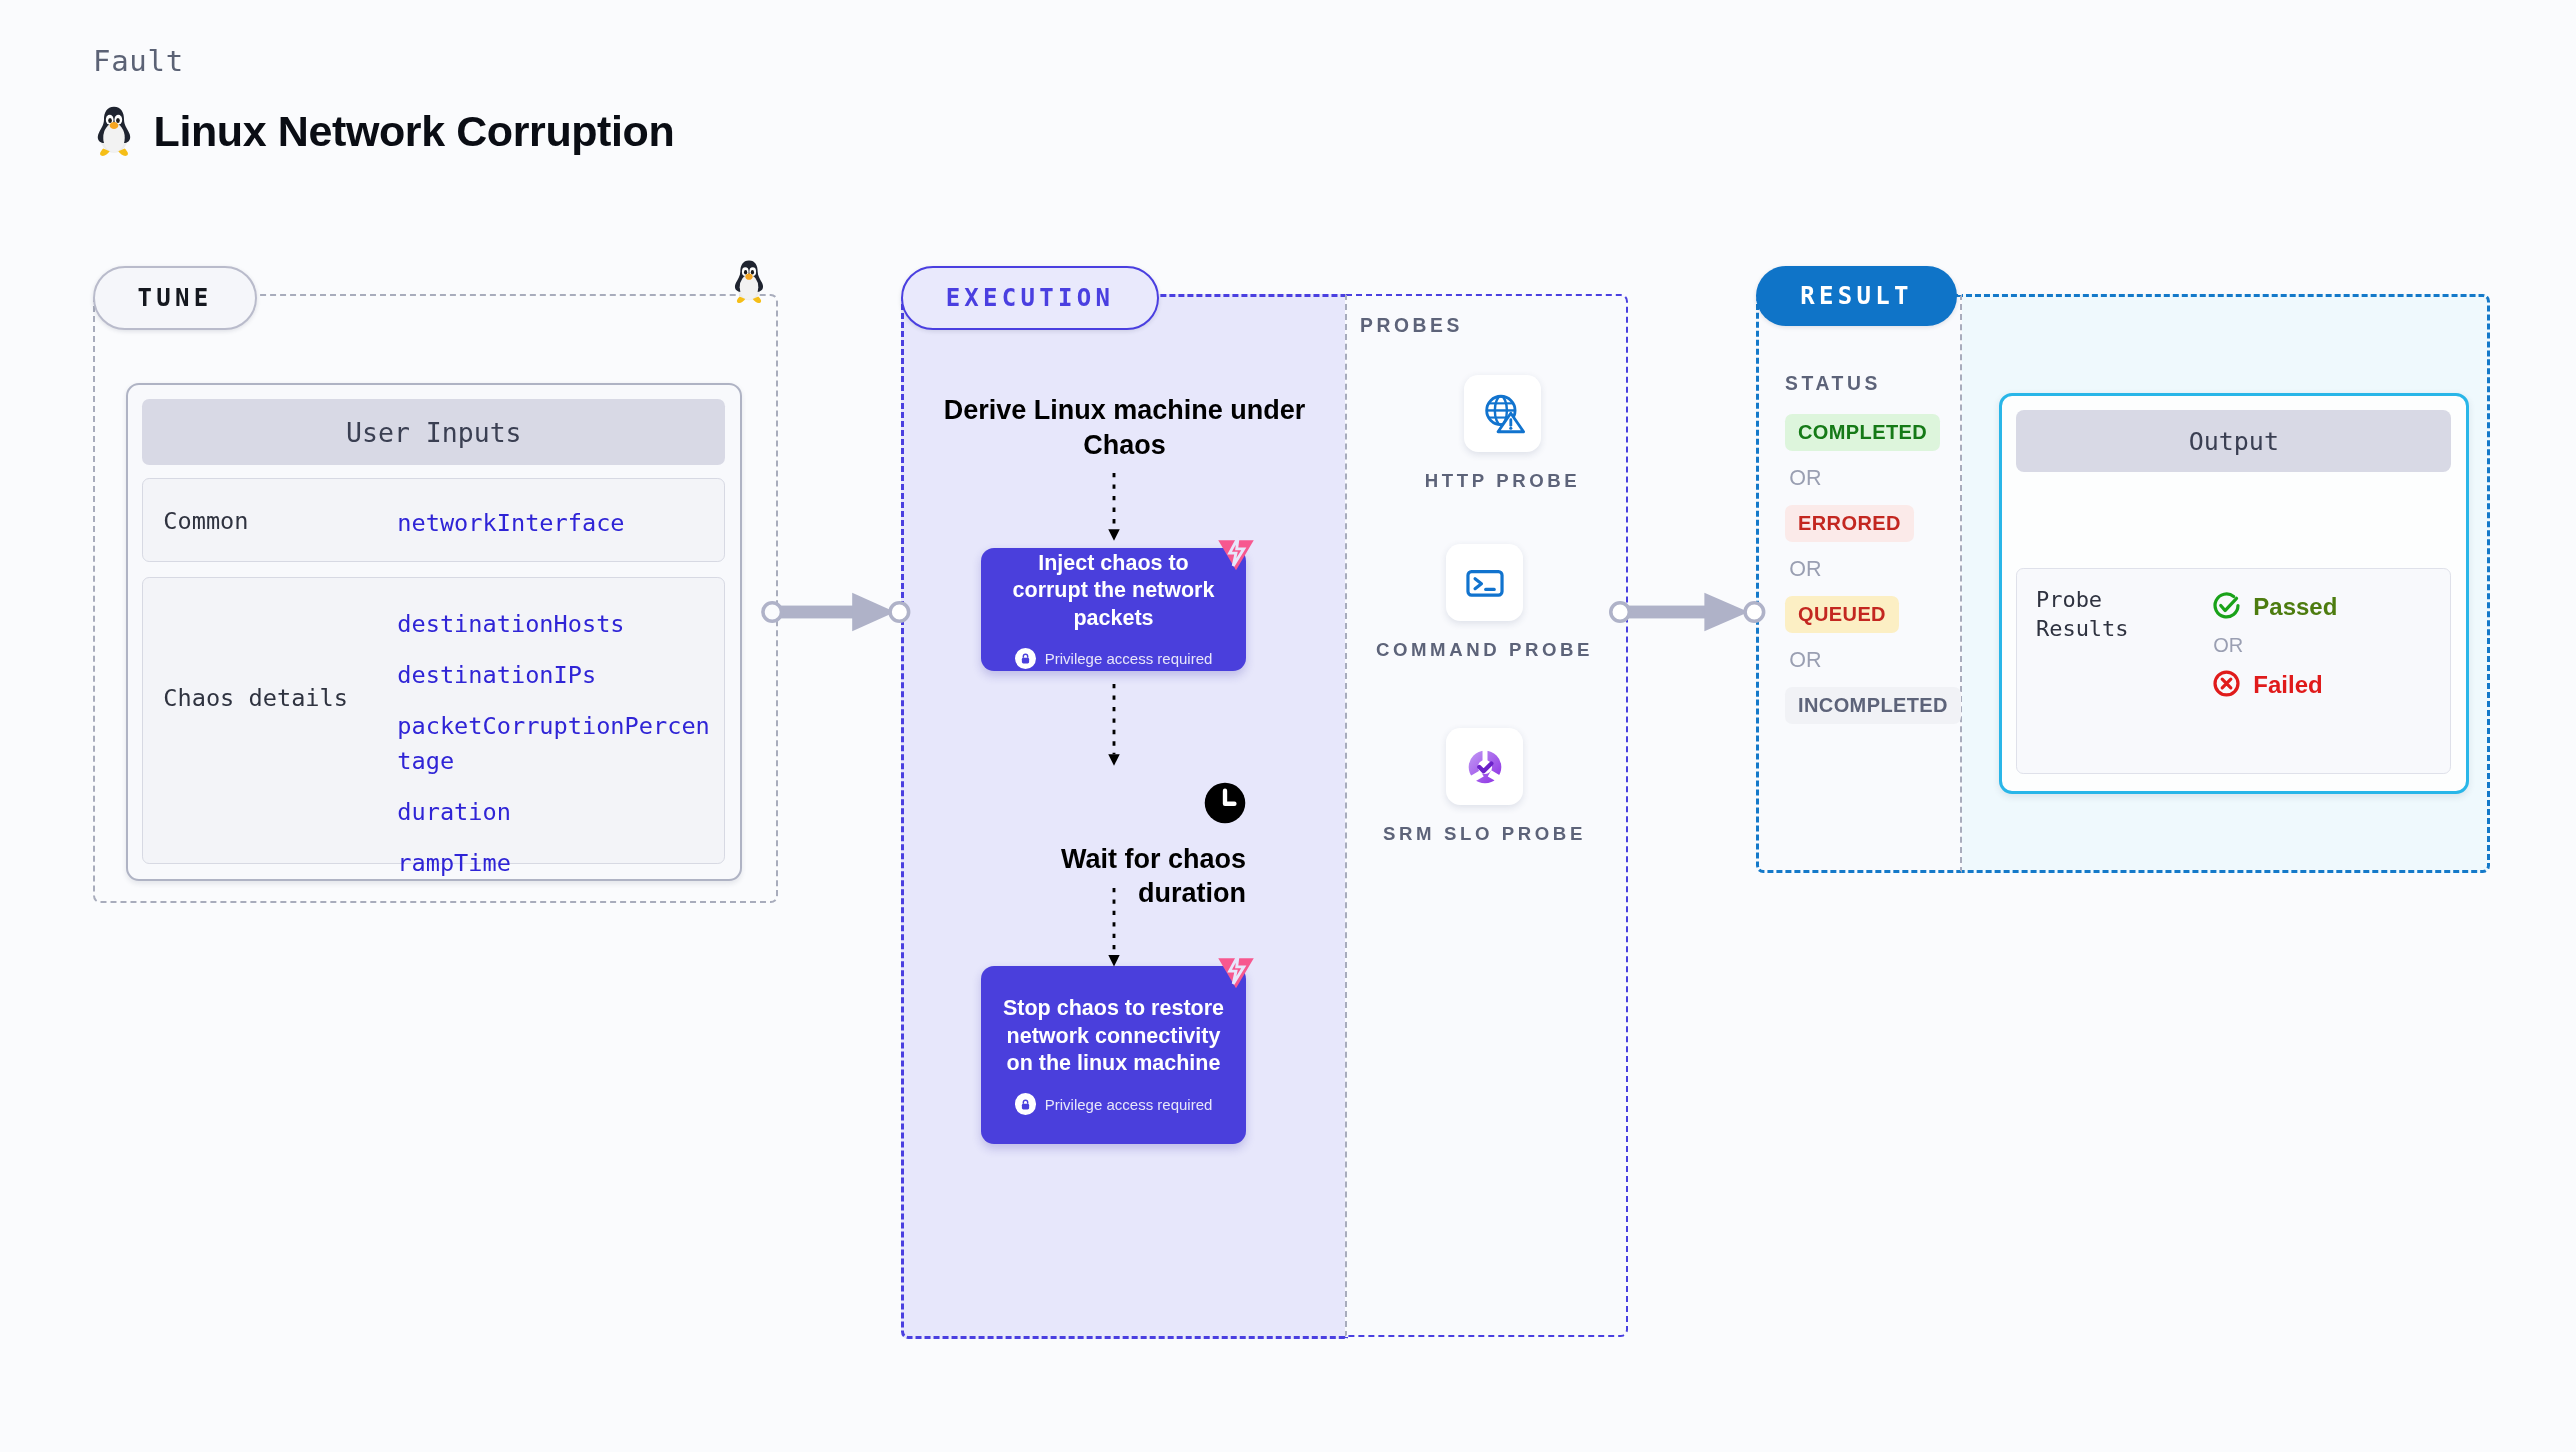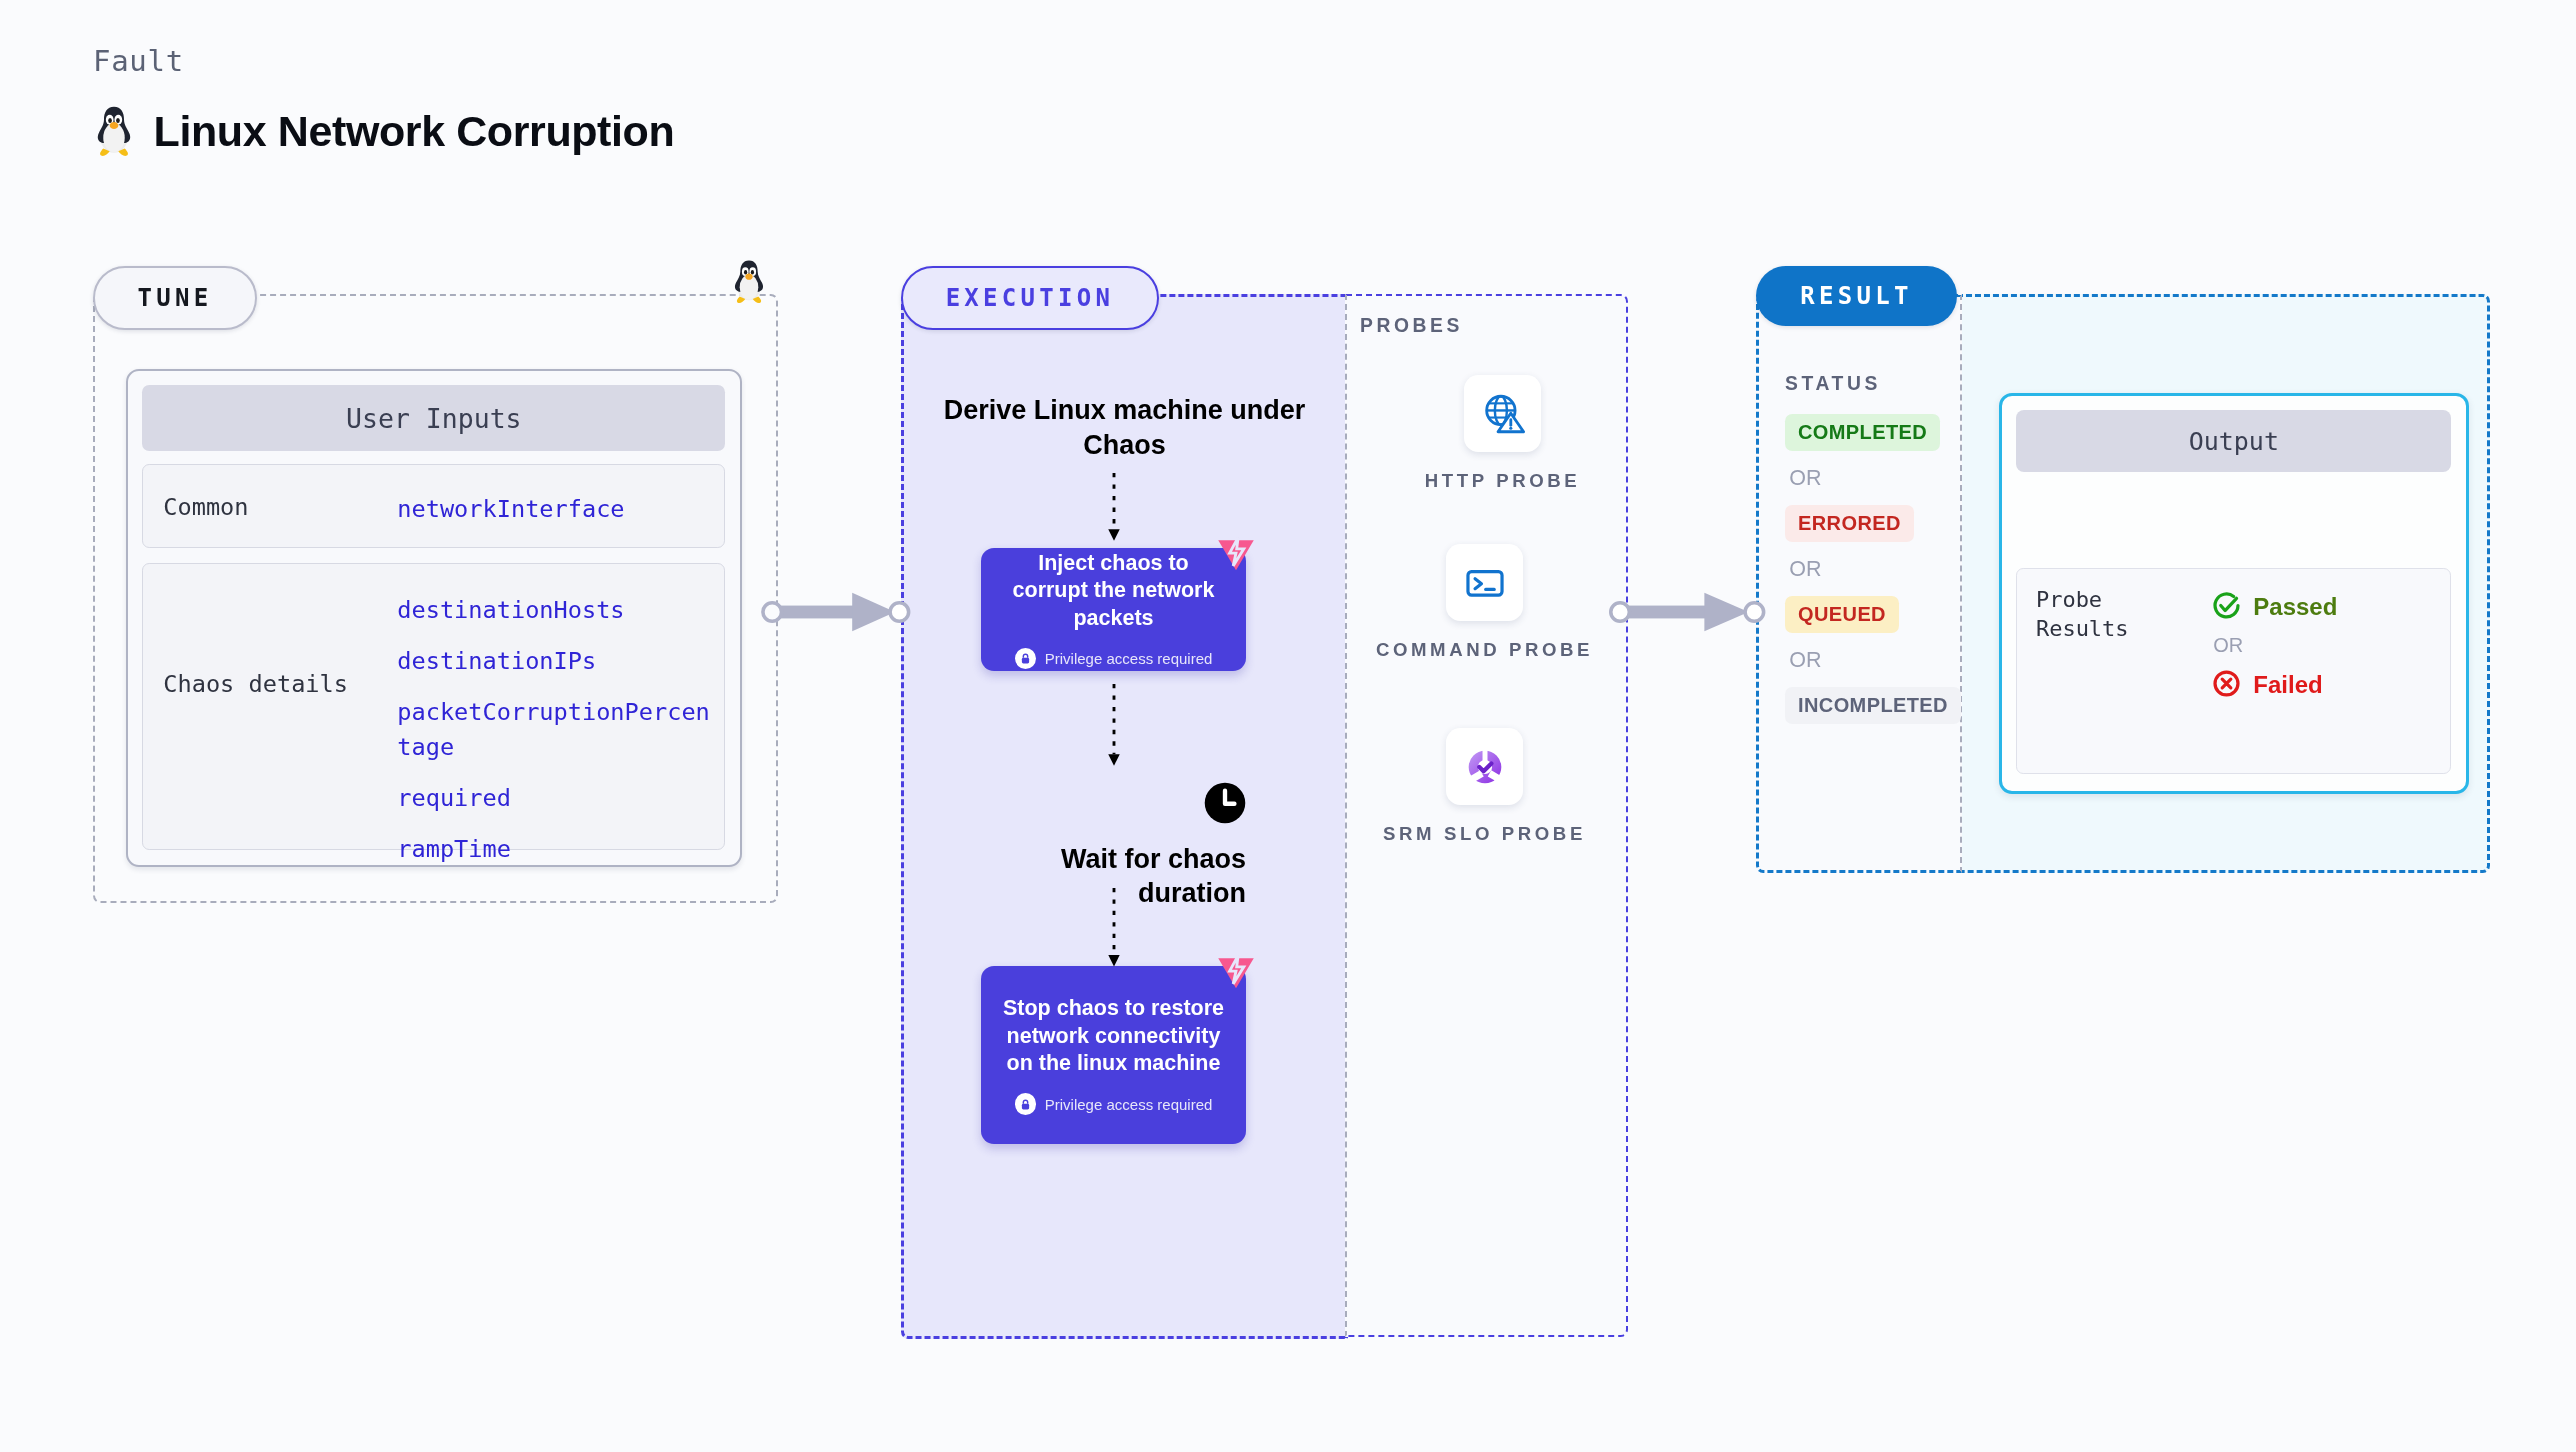--- a/index.html
+++ b/index.html
@@ -41,21 +41,21 @@
     left:1756px;top:266px;width:201px;height:60px;
     background:#0F74C8;border:none;color:#FFFFFF;font-size:24px;
   }
 
   
   #tune-panel{
     position:absolute;left:93px;top:294px;width:681px;height:605px;
     border:2.9px dashed #A8ACBC;border-radius:7.2px;background:transparent;
   }
   #tune-card{
-    position:absolute;left:126px;top:369px;width:612px;height:494px;
+    position:absolute;left:126px;top:383px;width:612px;height:494px;
     background:#F8F9FC;border:2.9px solid #AFB3C4;border-radius:13px;
     box-shadow:0 2.1px 5.7px rgba(40,45,80,.10);
   }
   #tune-card-head{
     position:absolute;left:14.3px;top:14.3px;width:calc(100% - 29px);height:66px;
     background:#D8D9E5;border-radius:7.2px;
     display:flex;align-items:center;justify-content:center;
     font-family:"DejaVu Sans Mono","Liberation Mono",monospace;
     font-size:26.5px;color:#3A3F52;
   }
@@ -245,21 +245,21 @@
       <div>networkInterface</div>
     </div>
   </div>
 
   <div class="tune-row" id="tune-row-chaos">
     <div class="tune-key" style="top:105px;">Chaos details</div>
     <div class="tune-vals" style="top:29px;">
       <div>destinationHosts</div>
       <div>destinationIPs</div>
       <div style="word-break:break-all;">packetCorruptionPercentage</div>
-      <div>required</div>
+      <div>duration</div>
       <div>rampTime</div>
     </div>
   </div>
 </div>
 
 <svg class="connector" style="left:759px;top:587px;" width="165" height="50" viewBox="0 0 230 70">
   <rect x="18" y="26" width="130" height="18" fill="#AFB2C8"></rect>
   <polygon points="130,8 190,35 130,62" fill="#AFB2C8"></polygon>
   <circle cx="18" cy="35" r="13" fill="#FAFBFD" stroke="#AFB2C8" stroke-width="5"></circle>
   <circle cx="196" cy="35" r="13" fill="#FFFFFF" stroke="#AFB2C8" stroke-width="5"></circle>

